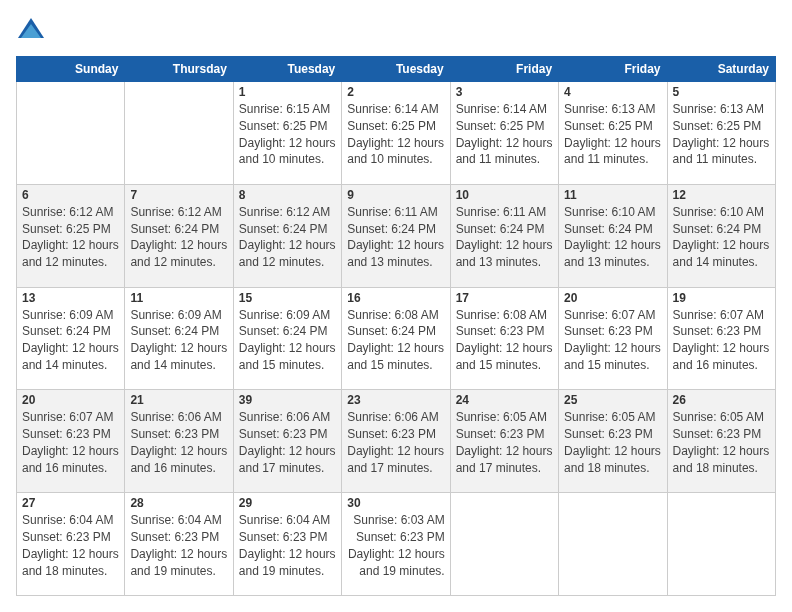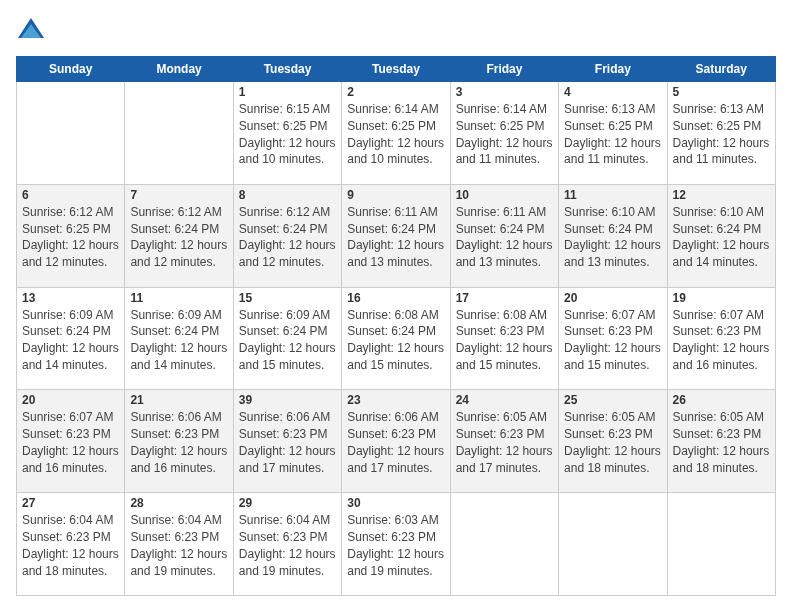--- a/index.html
+++ b/index.html
@@ -62,21 +62,21 @@
     .calendar {
       flex: 1;
       border: 1px solid #ccc;
       border-collapse: collapse;
       width: 100%;
       table-layout: fixed;
     }
     .calendar th {
       background-color: #1a5fa8;
       color: white;
-      text-align: center;
+      text-align: right;
       padding: 5px 6px;
       font-size: 12px;
       font-weight: bold;
       border: 1px solid #1a5fa8;
     }
     .calendar td {
       border: 1px solid #ccc;
       vertical-align: top;
       padding: 3px 5px;
       font-size: 10px;
@@ -126,21 +126,21 @@
     <div class="title-area">
       <div class="month-title"></div>
       <div class="location"></div>
     </div>
   </div>
 
   <table class="calendar">
     <thead>
       <tr>
       <th>Sunday</th>
-          <th>Monday</th>
+          <th>Thursday</th>
           <th>Tuesday</th>
           <th>Tuesday</th>
           <th>Friday</th>
           <th>Friday</th>
           <th>Saturday</th>
         </tr>
     </thead>
     <tbody id="calendar-body">
     <tr>
           <td class="empty"></td>
@@ -351,21 +351,21 @@
           </td>
           <td>
             <span class="day-num">29</span>
             <div class="day-info" style="white-space: pre-line;">Sunrise: 6:04 AM
 Sunset: 6:23 PM
 Daylight: 12 hours
 and 19 minutes.</div>
           </td>
           <td>
             <span class="day-num">30</span>
-            <div class="day-info" style="white-space: pre-line;">Sunrise: 6:03 AM
+            <div class="day-info" style="white-space: pre-line; text-align: right;">Sunrise: 6:03 AM
 Sunset: 6:23 PM
 Daylight: 12 hours
 and 19 minutes.</div>
           </td>
           <td class="empty"></td>
           <td class="empty"></td>
           <td class="empty"></td>
         </tr>
       </tbody>
   </table>

